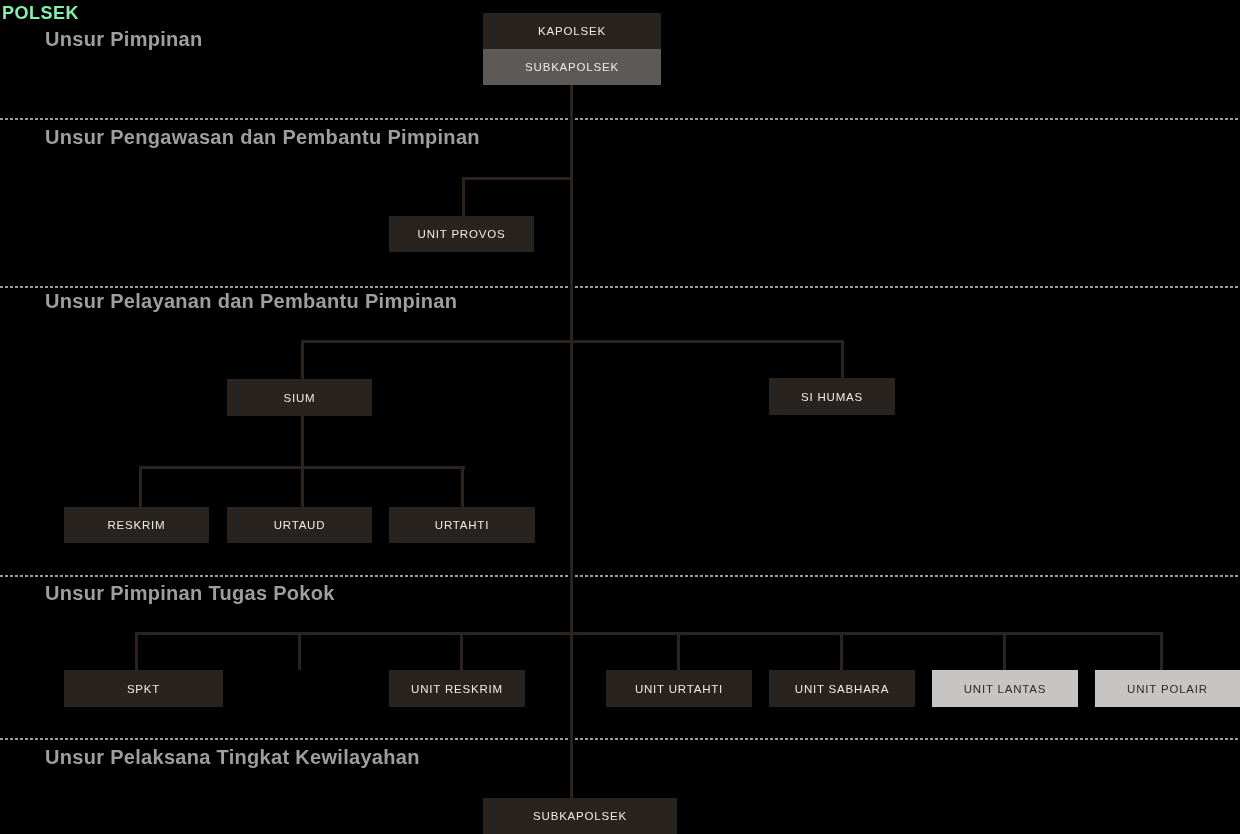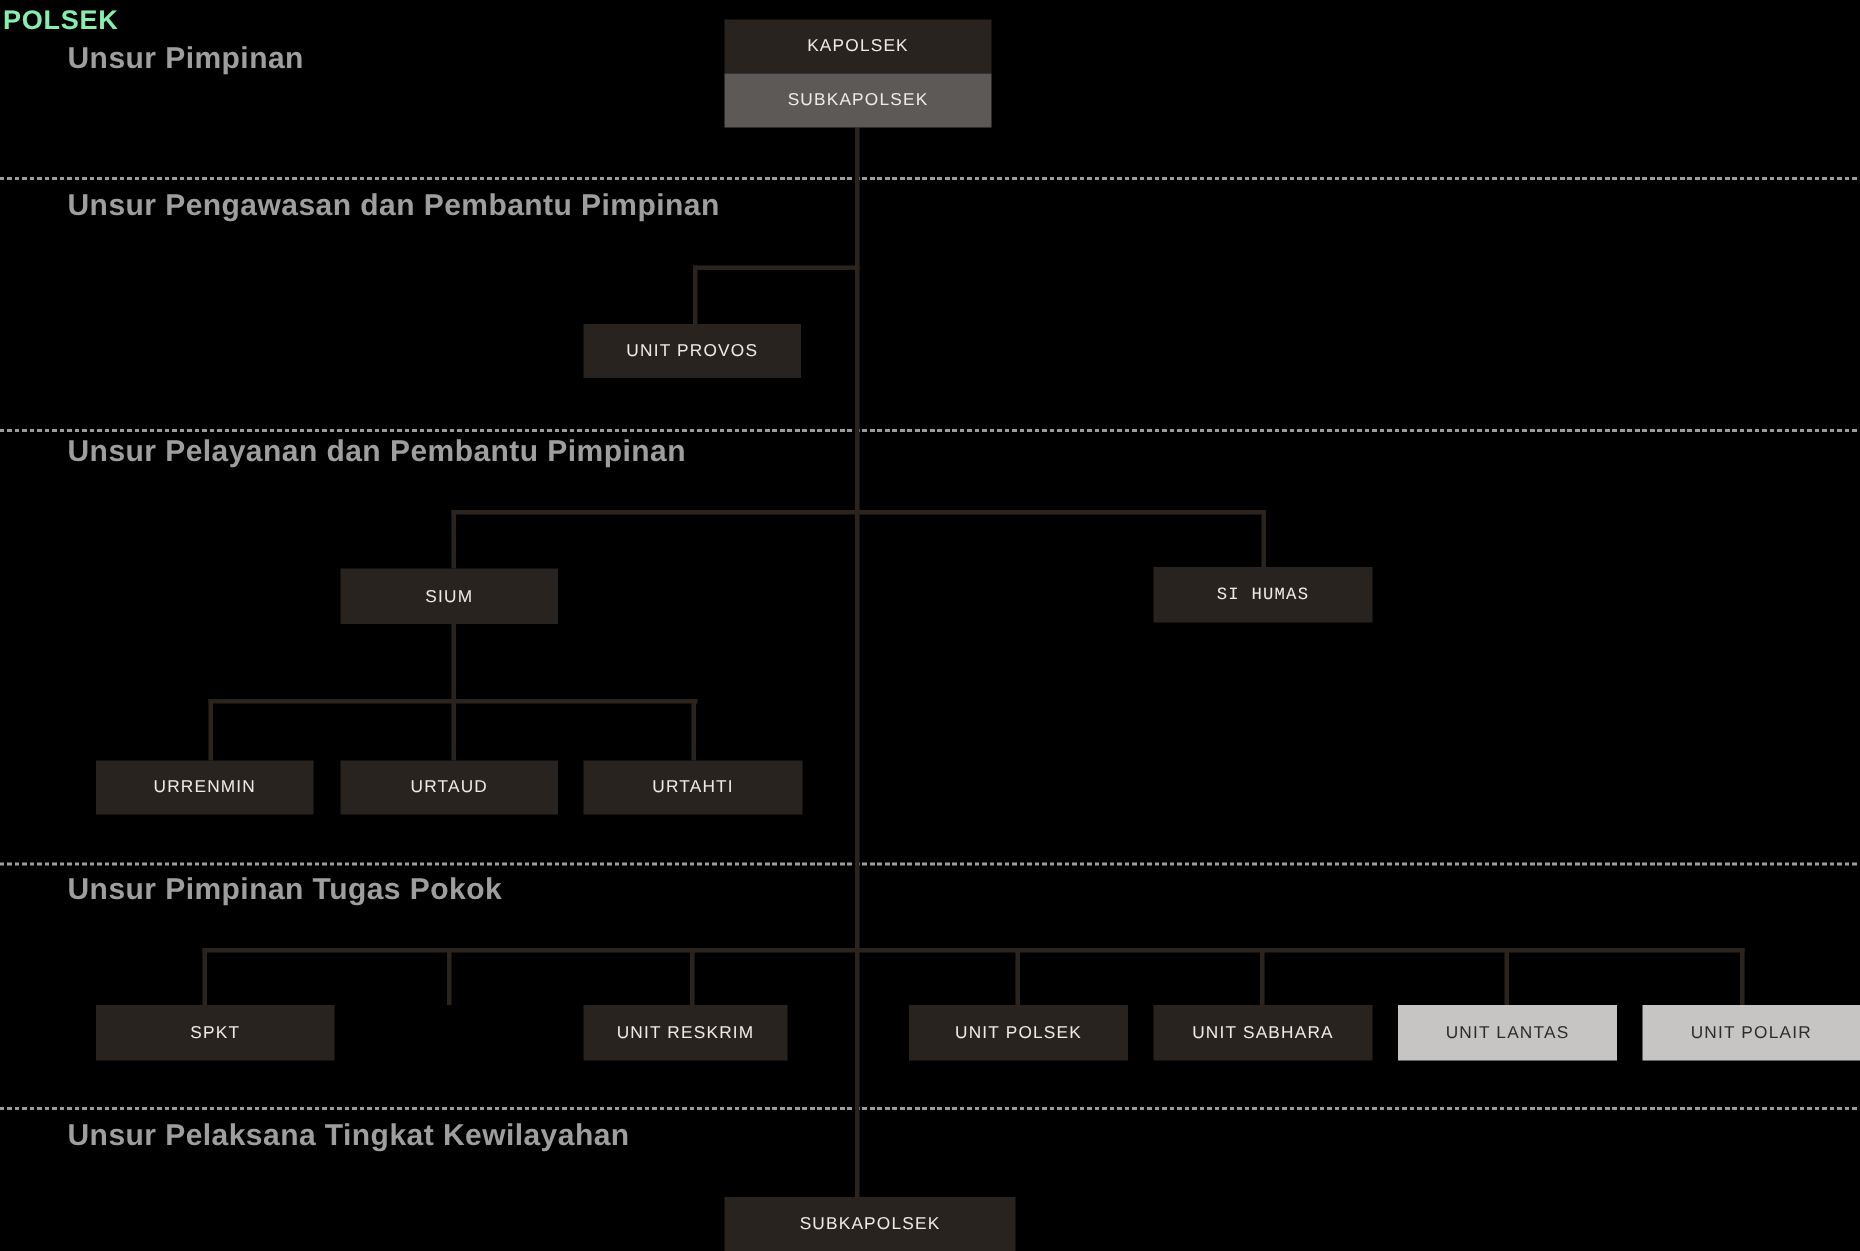--- a/index.html
+++ b/index.html
@@ -96,28 +96,28 @@
   <div class="line w3" style="left: 840px;  top: 632px; height: 38px;"></div>
   <div class="line w3" style="left: 1003px; top: 632px; height: 38px;"></div>
   <div class="line w3" style="left: 1160px; top: 632px; height: 38px;"></div>
 
   <div class="node" style="left: 483px; top: 13px;  width: 178px; height: 36px;">KAPOLSEK</div>
   <div class="node gray" style="left: 483px; top: 49px;  width: 178px; height: 36px;">SUBKAPOLSEK</div>
 
   <div class="node" style="left: 389px; top: 216px; width: 145px; height: 36px;">UNIT PROVOS</div>
 
   <div class="node" style="left: 227px; top: 379px; width: 145px; height: 37px;">SIUM</div>
-  <div class="node" style="left: 769px; top: 378px; width: 146px; height: 37px; font-family: Liberation Mono, monospace;">SI HUMAS</div>
+  <div class="node" style="left: 769px; top: 378px; width: 126px; height: 37px;">SI HUMAS</div>
 
-  <div class="node" style="left: 64px;  top: 507px; width: 145px; height: 36px;">URRENMIN</div>
+  <div class="node" style="left: 64px;  top: 507px; width: 145px; height: 36px;">RESKRIM</div>
   <div class="node" style="left: 227px; top: 507px; width: 145px; height: 36px;">URTAUD</div>
   <div class="node" style="left: 389px; top: 507px; width: 146px; height: 36px;">URTAHTI</div>
 
   <div class="node" style="left: 64px;  top: 670px; width: 159px; height: 37px;">SPKT</div>
   <div class="node" style="left: 389px; top: 670px; width: 136px; height: 37px;">UNIT RESKRIM</div>
-  <div class="node" style="left: 606px; top: 670px; width: 146px; height: 37px;">UNIT POLSEK</div>
+  <div class="node" style="left: 606px; top: 670px; width: 146px; height: 37px;">UNIT URTAHTI</div>
   <div class="node" style="left: 769px; top: 670px; width: 146px; height: 37px;">UNIT SABHARA</div>
   <div class="node light" style="left: 932px; top: 670px; width: 146px; height: 37px;">UNIT LANTAS</div>
   <div class="node light" style="left: 1095px;top: 670px; width: 145px; height: 37px;">UNIT POLAIR</div>
 
   <div class="node" style="left: 483px; top: 798px; width: 194px; height: 36px;">SUBKAPOLSEK</div>
 
 </div>
 
 </body></html>

